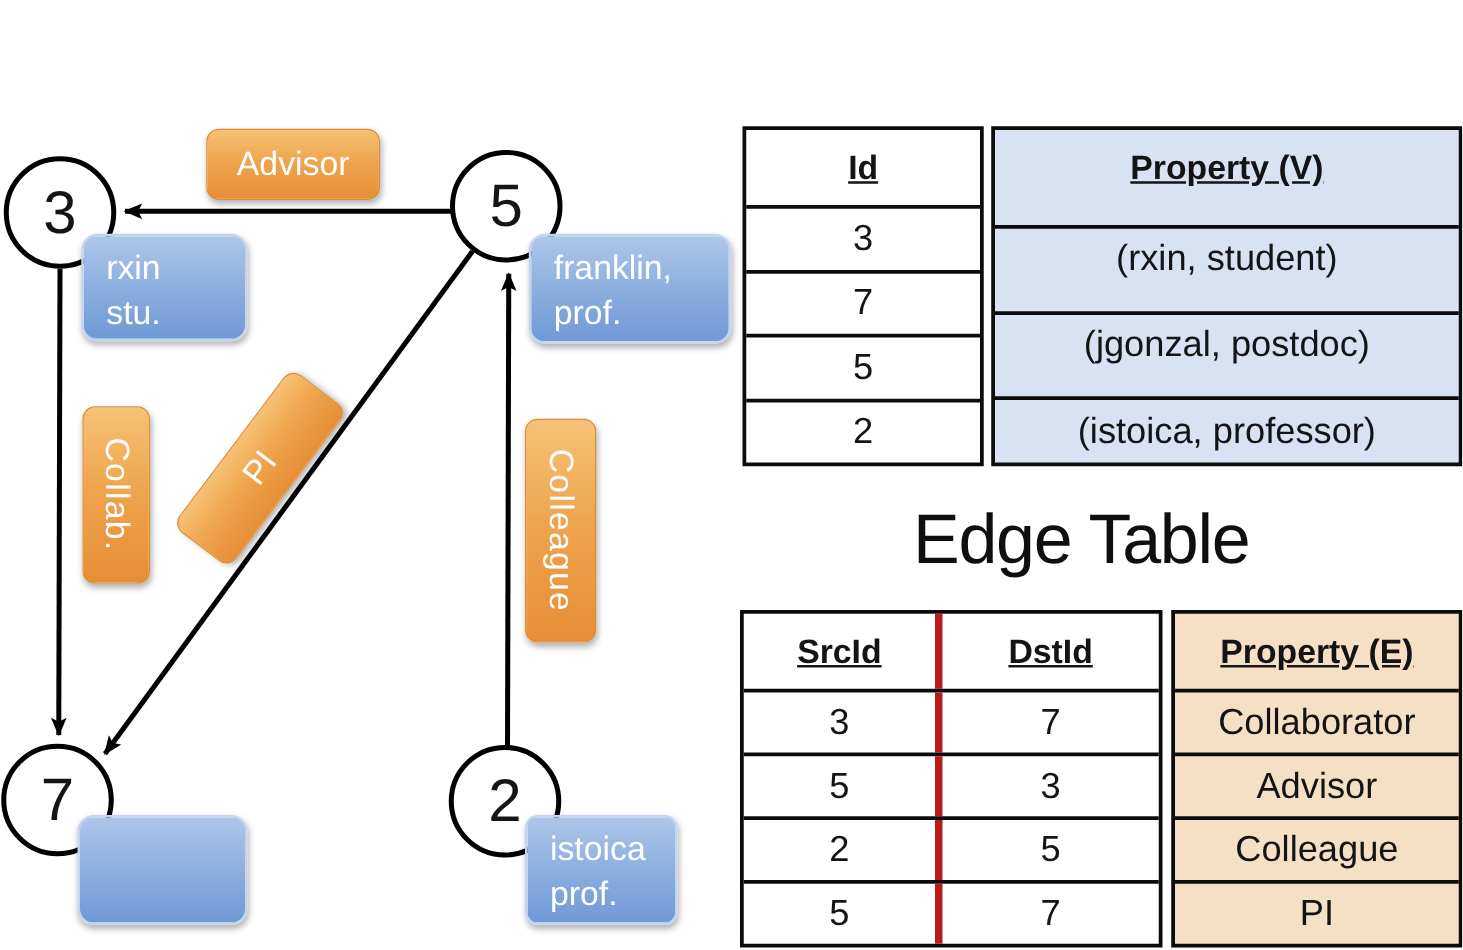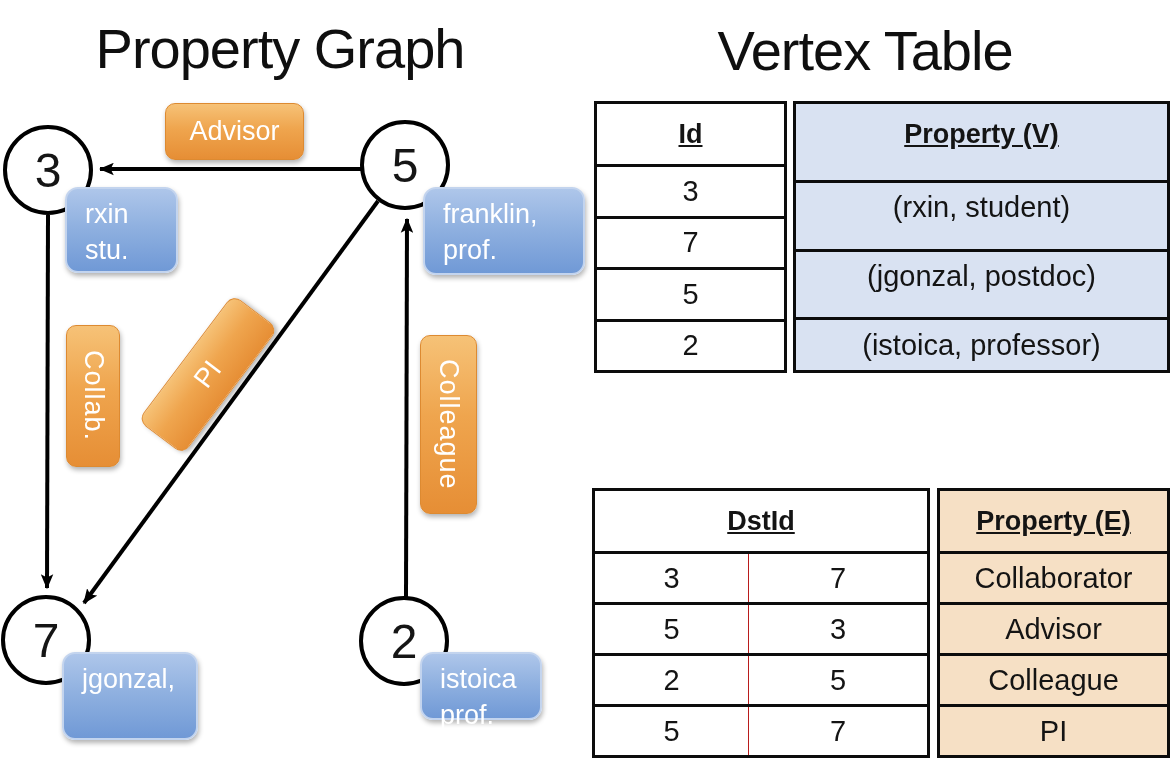--- a/index.html
+++ b/index.html
@@ -42,32 +42,31 @@
   .edge-line{stroke:#000;stroke-width:4;fill:none;}
   
   .tbox{
     position:absolute;box-sizing:border-box;border:3px solid #0c0c0c;background:#fff;
     display:flex;flex-direction:column;
   }
   .trow{flex:1;display:flex;align-items:center;justify-content:center;font-size:29px;color:#141414;}
   .trow + .trow{border-top:3px solid #0c0c0c;}
   .trow.th{flex:0 0 60px;font-weight:bold;font-size:27px;text-decoration:underline;}
   .tcell{flex:1;height:100%;display:flex;align-items:center;justify-content:center;}
-  .tcell + .tcell{border-left:1px solid #b91c1c;}
+  .tcell + .tcell{border-left:6px solid #b91c1c;}
   .tcell.c1{flex:0 0 153px;}
   .fill-blue{background:#d9e2f2;gap:16px;}
   .fill-tan{background:#f6e0c5;}
 </style>
 </head>
 <body>
 
 <div class="canvas">
 
-  <div class="title" style="left:0;top:16px;width:560px;">Property Graph</div>
-  <div class="title" style="left:560px;top:18px;width:610px;">Vertex Table</div>
+  <div class="title" style="left:560px;top:398px;width:610px;">Edge Table</div>
 
   <svg class="edges" width="560" height="760" viewBox="0 0 560 760">
     <defs>
       <marker id="arrow" viewBox="0 0 12 10" refX="11" refY="5" markerWidth="15" markerHeight="13" orient="auto" markerUnits="userSpaceOnUse">
         <path d="M0,0 L12,5 L0,10 L2.5,5 z" fill="#000"></path>
       </marker>
     </defs>
     <line class="edge-line" x1="361" y1="169" x2="100" y2="169" marker-end="url(#arrow)"></line>
     <line class="edge-line" x1="48" y1="215" x2="47" y2="588" marker-end="url(#arrow)"></line>
     <line class="edge-line" x1="378" y1="201" x2="84" y2="603" marker-end="url(#arrow)"></line>
@@ -93,32 +92,31 @@
   <div class="elabel" style="left:66px;top:325px;width:52px;height:140px;">
     <span class="vert">Collab.</span>
   </div>
   <div class="elabel" style="left:129px;top:346px;width:156px;height:55px;transform:rotate(-53deg);">
     <span>PI</span>
   </div>
   <div class="elabel" style="left:420px;top:335px;width:55px;height:177px;">
     <span class="vert">Colleague</span>
   </div>
 
-  <div class="vlabel" style="left:65px;top:187px;width:113px;height:86px;">
+  <div class="vlabel" style="left:65px;top:187px;width:133px;height:86px;">
     <div>rxin</div>
     <div>stu.</div>
   </div>
   <div class="vlabel" style="left:423px;top:187px;width:162px;height:88px;">
     <div>franklin,</div>
     <div>prof.</div>
   </div>
   <div class="vlabel" style="left:62px;top:652px;width:136px;height:88px;">
-    <div>jgonzal,</div>
   </div>
-  <div class="vlabel" style="left:420px;top:652px;width:122px;height:68px;">
+  <div class="vlabel" style="left:420px;top:652px;width:122px;height:88px;border-radius:10px;">
     <div>istoica</div>
     <div>prof.</div>
   </div>
 
   <div class="tbox" style="left:594px;top:101px;width:193px;height:272px;">
     <div class="trow th">Id</div>
     <div class="trow">3</div>
     <div class="trow">7</div>
     <div class="trow">5</div>
     <div class="trow">2</div>
@@ -126,20 +124,21 @@
 
   <div class="tbox fill-blue" style="left:793px;top:101px;width:377px;height:272px;">
     <div class="trow th">Property (V)</div>
     <div class="trow">(rxin, student)</div>
     <div class="trow">(jgonzal, postdoc)</div>
     <div class="trow">(istoica, professor)</div>
   </div>
 
   <div class="tbox" style="left:592px;top:488px;width:338px;height:270px;">
     <div class="trow th">
+      <div class="tcell c1">SrcId</div>
       <div class="tcell">DstId</div>
     </div>
     <div class="trow">
       <div class="tcell c1">3</div>
       <div class="tcell">7</div>
     </div>
     <div class="trow">
       <div class="tcell c1">5</div>
       <div class="tcell">3</div>
     </div>

